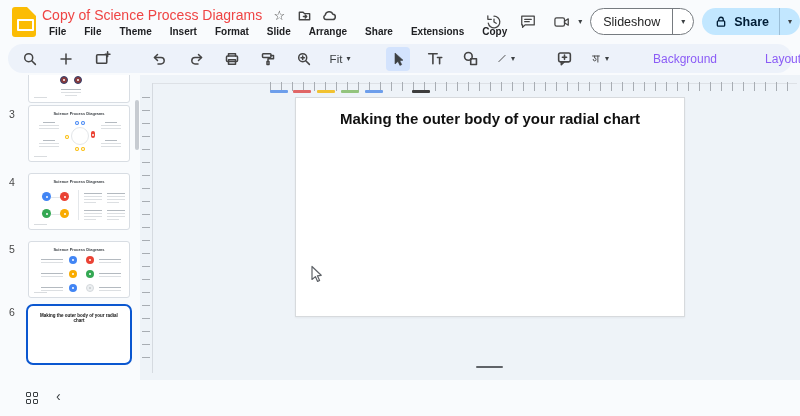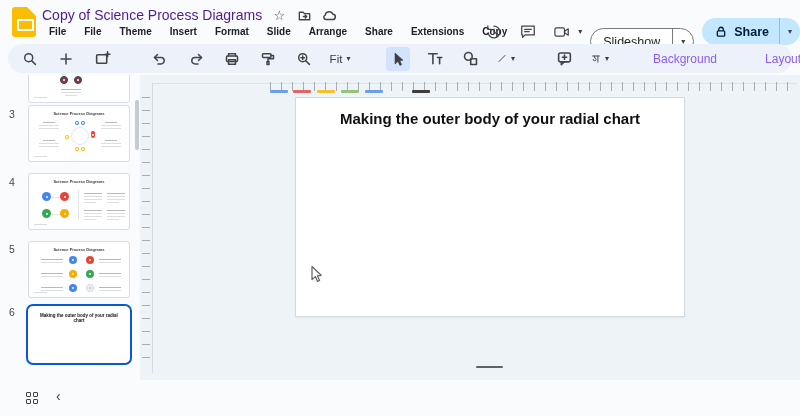--- a/index.html
+++ b/index.html
@@ -10,29 +10,29 @@
   }
   svg { display:block; }
   .ic { stroke:#444; stroke-width:1.5; fill:none; stroke-linecap:round; stroke-linejoin:round; }
 
   
   .header { position:absolute; left:0; top:0; width:800px; height:42px; }
   .logo { position:absolute; left:12px; top:7px; width:24px; height:30px; background:#fbbc04; border-radius:3px; }
   .logo::before { content:""; position:absolute; right:0; top:0; border-style:solid; border-width:0 9px 9px 0; border-color:transparent #f9fbfd transparent transparent; }
   .logo::after { content:""; position:absolute; left:5px; top:12px; width:13px; height:8px; border:2px solid #fff; border-radius:1px; }
   .title-row { position:absolute; left:42px; top:7px; display:flex; align-items:center; gap:9px; }
-  .doc-title { font-size:14px; color:#4c1d95; white-space:nowrap; }
+  .doc-title { font-size:14px; color:#ef4444; white-space:nowrap; }
   .t-icon { width:16px; height:16px; display:flex; align-items:center; justify-content:center; color:#444; font-size:13px; }
   .menu-row { position:absolute; left:42px; top:25px; display:flex; gap:4px; }
   .menu-item { font-size:10px; color:#202124; padding:1px 7px; border-radius:4px; white-space:nowrap;font-weight:bold; }
   .header-right { position:absolute; right:0; top:8px; display:flex; align-items:center; gap:8px; }
   .icon-btn { width:26px; height:26px; border-radius:50%; display:flex; align-items:center; justify-content:center; }
   .caret { font-size:8px; color:#3c4043; line-height:1; }
   .meet-group { display:flex; align-items:center; gap:3px; }
-  .pill-btn { height:27px; display:flex; align-items:center; background:#fff; border:1px solid #767b80; border-radius:14px; overflow:hidden;margin-top:20px; }
+  .pill-btn { height:27px; display:flex; align-items:center; background:#fff; border:1px solid #767b80; border-radius:14px; overflow:hidden; }
   .pill-main { padding:0 12px; font-size:12.5px; color:#1f1f1f; height:100%; display:flex; align-items:center; }
   .pill-divider { width:1px; height:100%; background:#767b80; }
   .pill-caret { padding:0 8px; height:100%; display:flex; align-items:center; }
   .share-btn { height:27px; display:flex; align-items:center; background:var(--share-bg,#c2e7ff); border-radius:14px; overflow:hidden; min-width:88px; }
   .share-main { display:flex; align-items:center; gap:6px; padding:0 10px 0 12px; font-size:12.5px; font-weight:bold; color:var(--share-text,#001d35); height:100%; }
   .share-divider { width:1px; height:100%; background:rgba(0,29,53,.2); }
 
   
   .toolbar { position:absolute; left:8px; top:44px; width:784px; height:29px; background:#edf2fa; border-radius:21px; display:flex; align-items:center; padding:0 10px; gap:12px; }
   .tb-btn { min-width:24px; height:24px; border-radius:4px; display:flex; align-items:center; justify-content:center; gap:4px; padding:0 3px; }

